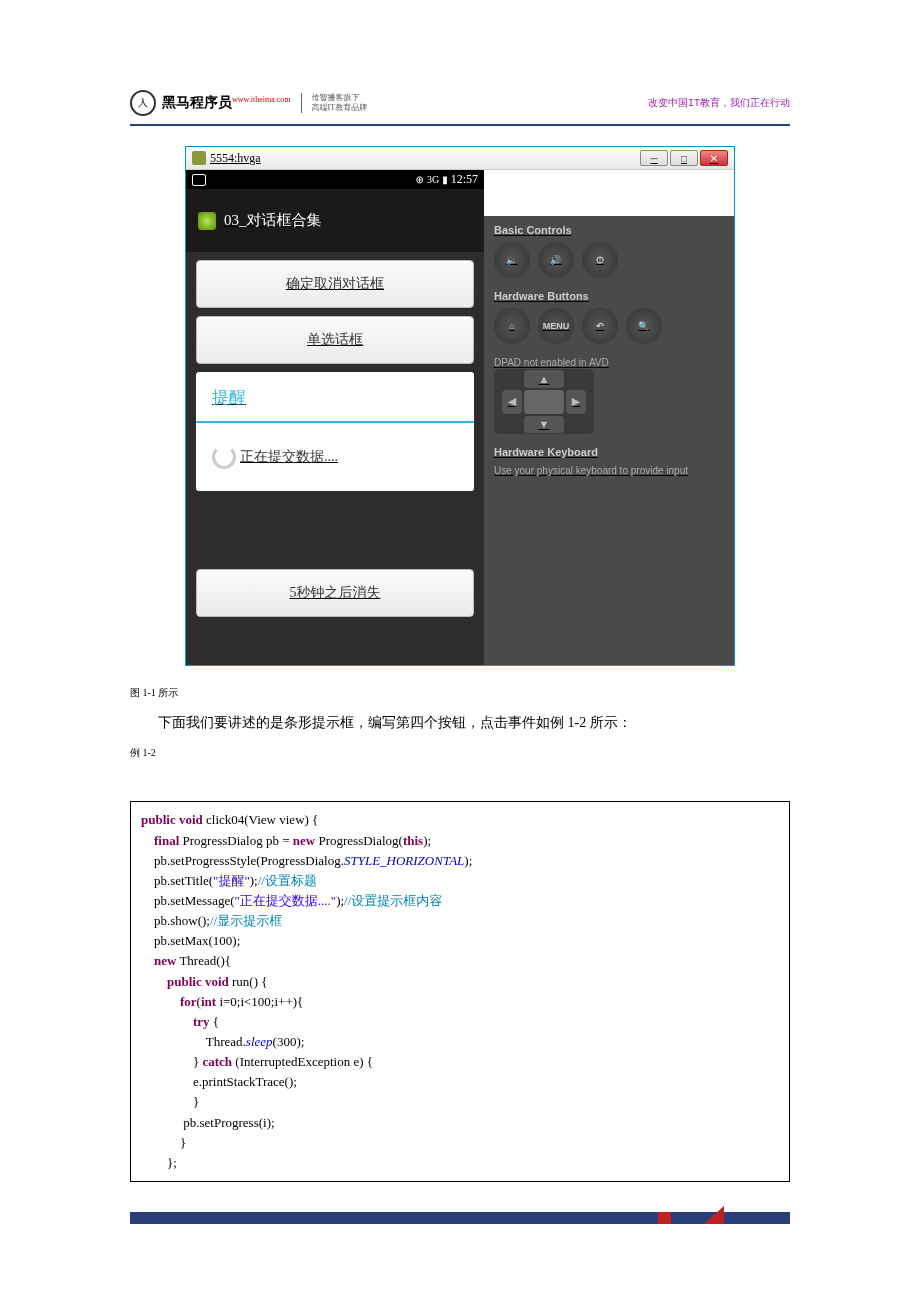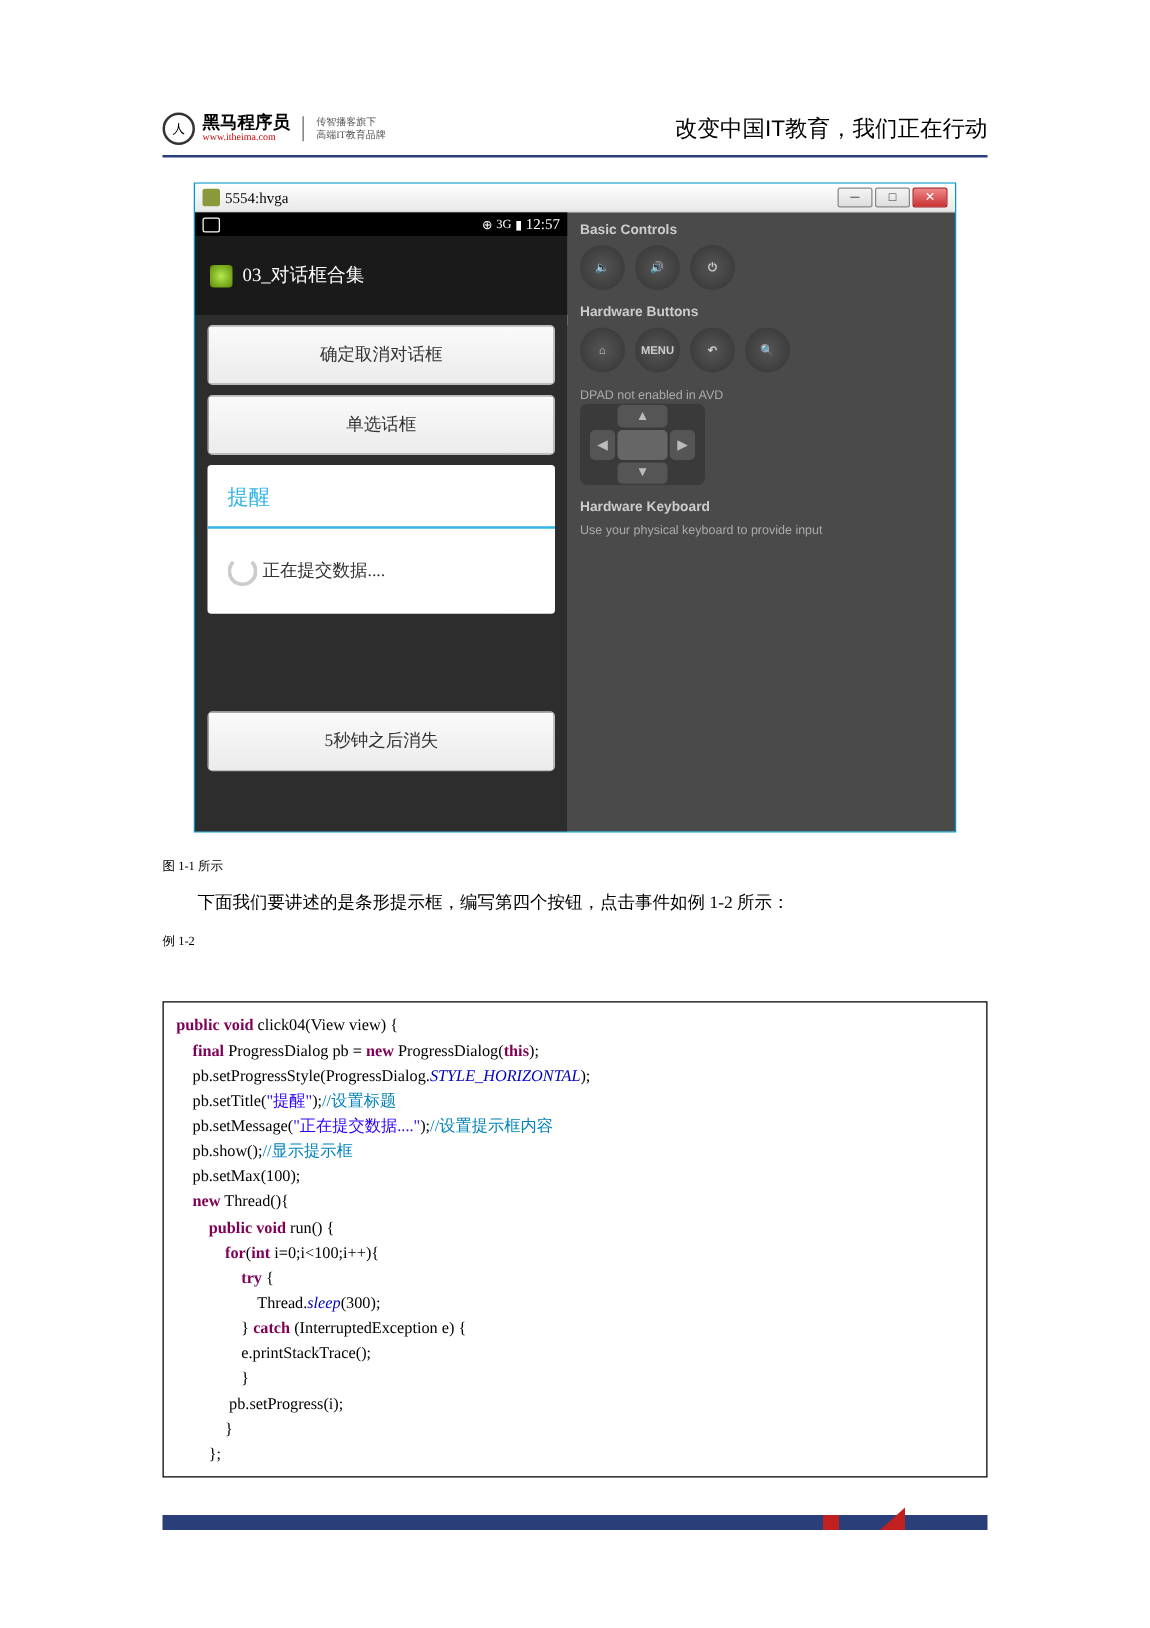--- a/index.html
+++ b/index.html
@@ -27,32 +27,33 @@
     }
     .logo-circle {
       width: 26px; height: 26px;
       border: 2px solid #333;
       border-radius: 50%;
       display: flex;
       align-items: center;
       justify-content: center;
       font-size: 10px;
     }
-    .logo-text { display: flex; flex-direction: column; line-height: 1; }
+    .logo-text { display: flex; flex-direction: row; line-height: 1; }
     .logo-main { font-size: 14px; font-weight: bold; color: #000; }
     .logo-url { font-size: 8px; color: #c00; }
     .logo-sep { border-left: 1px solid #666; height: 20px; margin: 0 4px; }
     .logo-sub { font-size: 8px; color: #555; line-height: 1.2; }
-    .header-slogan { font-size: 18px; color: #000000; font-family: Liberation Sans, sans-serif; }
+    .header-slogan { font-size: 10px; color: #a21caf; font-family: Liberation Mono, monospace; }
     
     .emulator {
       border: 1px solid #0099cc;
-      width: 610px;
+      width: 550px;
       margin: 0 auto 20px;
       background: #fff;
+      text-decoration: underline;
     }
     .emu-title {
       display: flex;
       justify-content: space-between;
       align-items: center;
       background: linear-gradient(#fff, #e8e8e8);
       border-bottom: 1px solid #ccc;
       padding: 3px 6px;
       font-size: 12px;
     }
@@ -167,20 +168,21 @@
       text-align: center;
     }
     
     .side-panel {
       flex: 1;
       background: #4a4a4a;
       padding: 8px 10px;
       color: #bbb;
       font-size: 11px;
       font-family: Arial, sans-serif;
+      margin-top: 46px;
     }
     .side-section { margin-bottom: 12px; }
     .side-label { font-weight: bold; margin-bottom: 6px; font-size: 11px; color: #ccc; }
     .ctrl-row { display: flex; gap: 8px; margin-bottom: 4px; }
     .ctrl-btn {
       width: 36px; height: 36px;
       background: radial-gradient(#555, #333);
       border-radius: 50%;
       display: flex;
       align-items: center;

